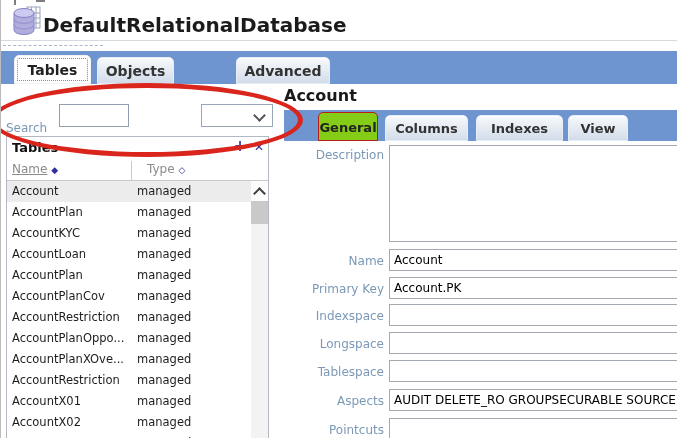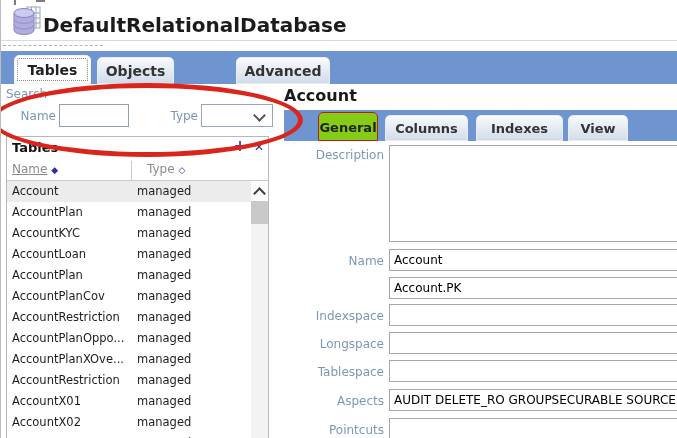--- a/index.html
+++ b/index.html
@@ -17,21 +17,21 @@
   .topbar{position:absolute;left:0;top:51px;width:677px;height:33px;background:#6e95cf;}
   .tab{position:absolute;box-sizing:border-box;text-align:center;font-weight:bold;color:#333;
        border-radius:5px 5px 0 0;background:linear-gradient(#f7fafd,#d2dce9);
        border:1px solid #e6edf5;box-shadow:inset 0 1px 0 #fff;cursor:pointer;}
   .tab.top{font-size:14px;top:57px;height:27px;line-height:26px;}
   .tab.top.active{top:55px;height:29px;line-height:29px;background:#fff;color:#222;
        outline:1px dotted #8a8a8a;outline-offset:-4px;border:1px solid #f2f2f2;box-shadow:none;}
   .tab.sub{font-size:13px;top:115px;height:26px;line-height:25px;}
   .tab.sub.active{top:112px;height:29px;line-height:30px;background:#84cc16;color:#222;border:1px solid #b91c1c;box-shadow:none;}
   
-  .lbl{color:#7b96b4;}
+  .lbl{color:#7b96b4;margin-top:34px;}
   #search-title{position:absolute;left:5px;top:87px;}
   #name-label{position:absolute;left:0;top:109px;width:55px;text-align:right;}
   #search-name{position:absolute;left:58px;top:104px;width:70px;height:23px;box-sizing:border-box;
        border:1px solid #8fa0b0;font:12px "DejaVu Sans",sans-serif;padding:2px 4px;}
   #type-label{position:absolute;left:140px;top:109px;width:57px;text-align:right;}
   .combo{position:absolute;left:200px;top:104px;width:72px;height:23px;box-sizing:border-box;
        border:1px solid #96a7ba;background:#fff;cursor:pointer;}
   .combo .val{position:absolute;left:4px;top:3px;}
   .chev-down{position:absolute;right:8px;top:6px;width:7px;height:7px;border-right:2px solid #555;
        border-bottom:2px solid #555;transform:rotate(45deg);}
@@ -201,20 +201,21 @@
   <div class="tab sub" style="left:384px;width:83px;">Columns</div>
   <div class="tab sub" style="left:475px;width:87px;">Indexes</div>
   <div class="tab sub" style="left:567px;width:60px;">View</div>
 
   <div class="fld-label" style="top:148px;">Description</div>
   <textarea class="fld-input" style="top: 145px; height: 97px;"></textarea>
 
   <div class="fld-label" style="top:254px;">Name</div>
   <input class="fld-input" style="top: 249px; height: 22px;" type="text" value="Account">
 
+  <div class="fld-label" style="top:282px;">Primary Key</div>
   <input class="fld-input" style="top: 277px; height: 22px;" type="text" value="Account.PK">
 
   <div class="fld-label" style="top:309px;">Indexspace</div>
   <input class="fld-input" style="top: 304px; height: 22px;" type="text" value="">
 
   <div class="fld-label" style="top:337px;">Longspace</div>
   <input class="fld-input" style="top: 332px; height: 22px;" type="text" value="">
 
   <div class="fld-label" style="top:365px;">Tablespace</div>
   <input class="fld-input" style="top: 360px; height: 22px;" type="text" value="">

